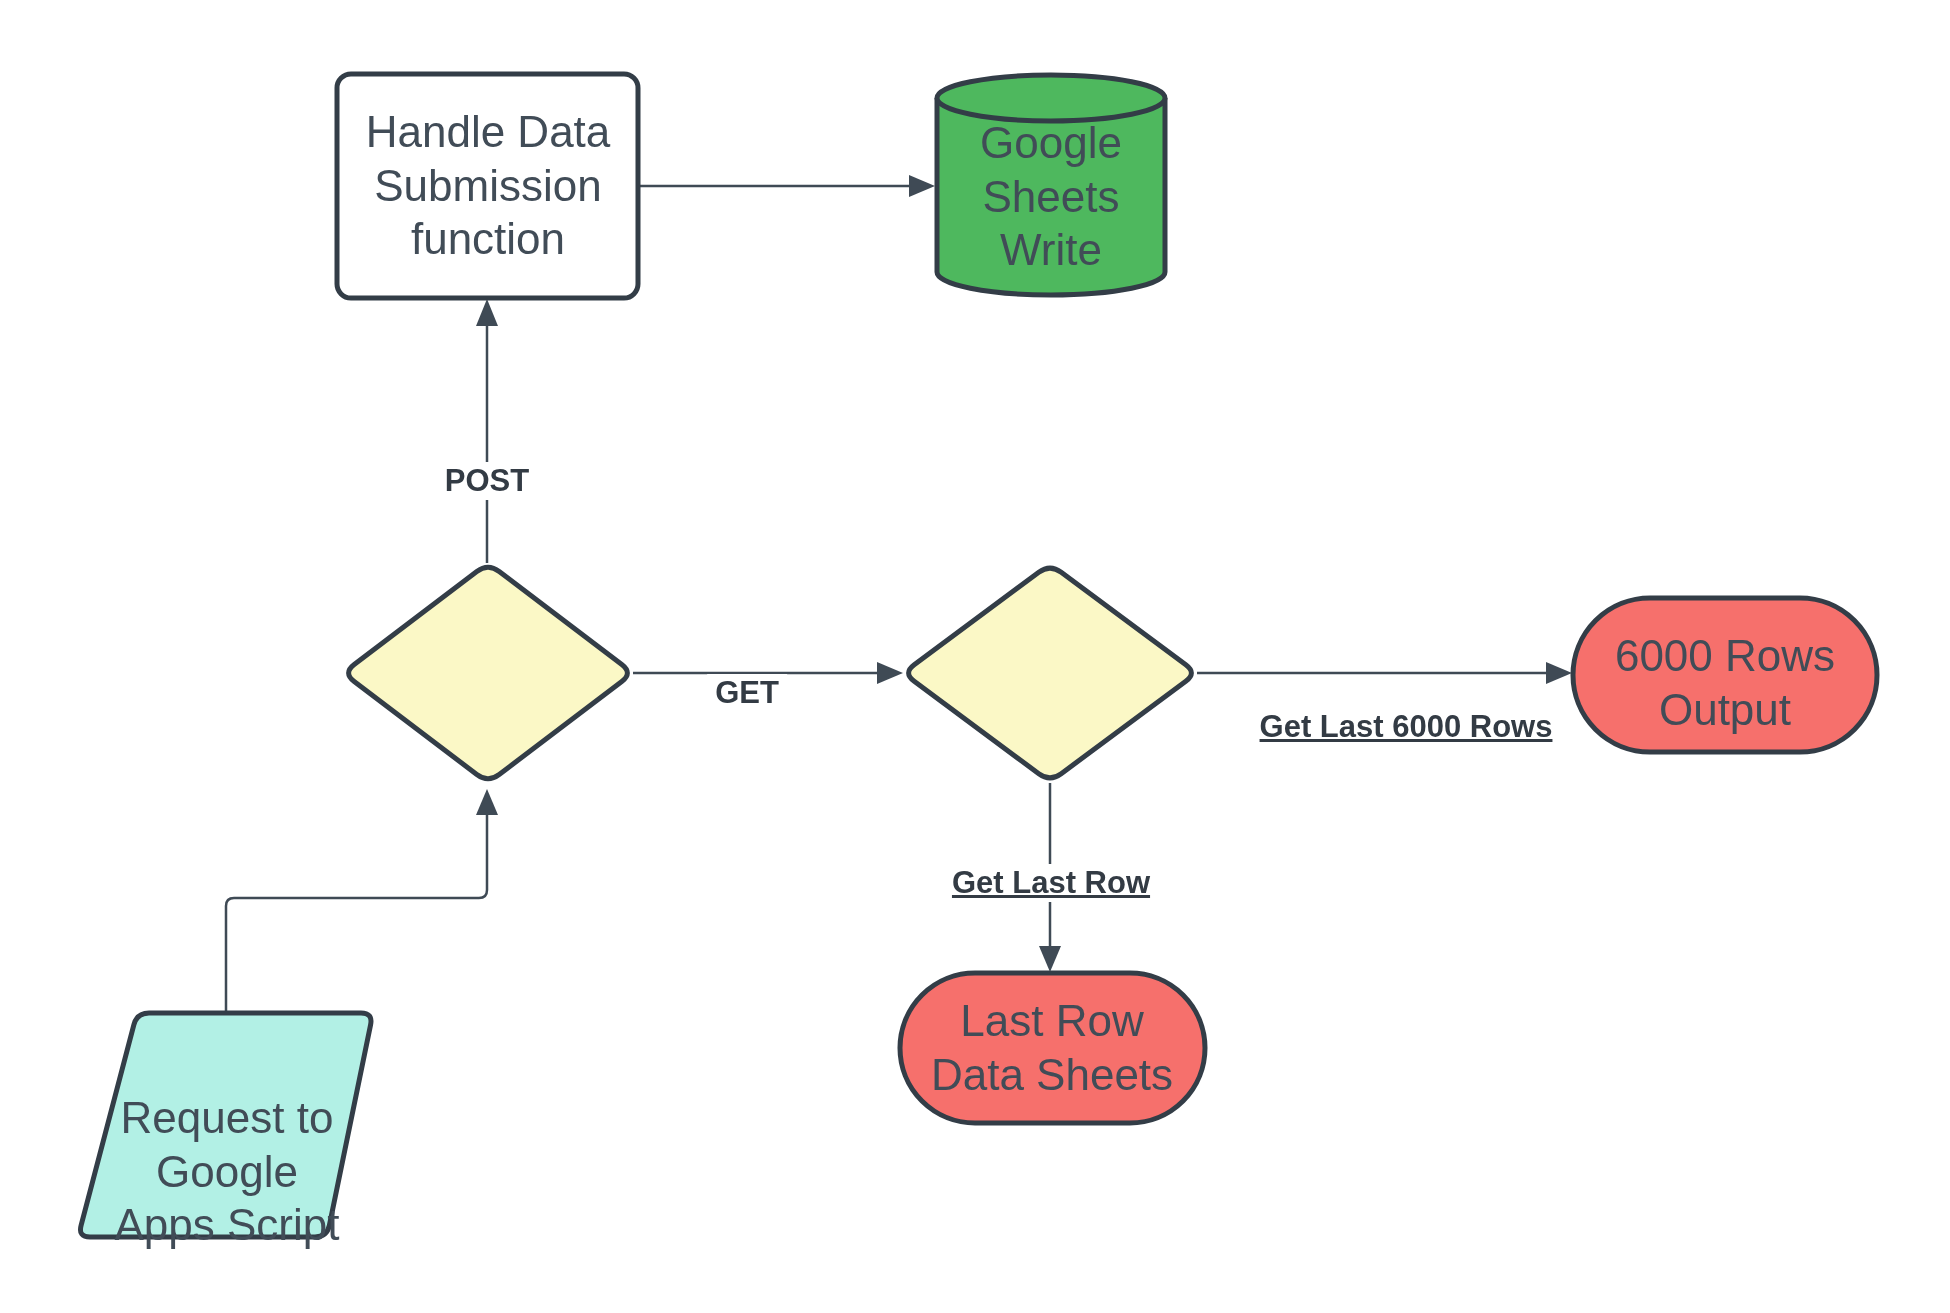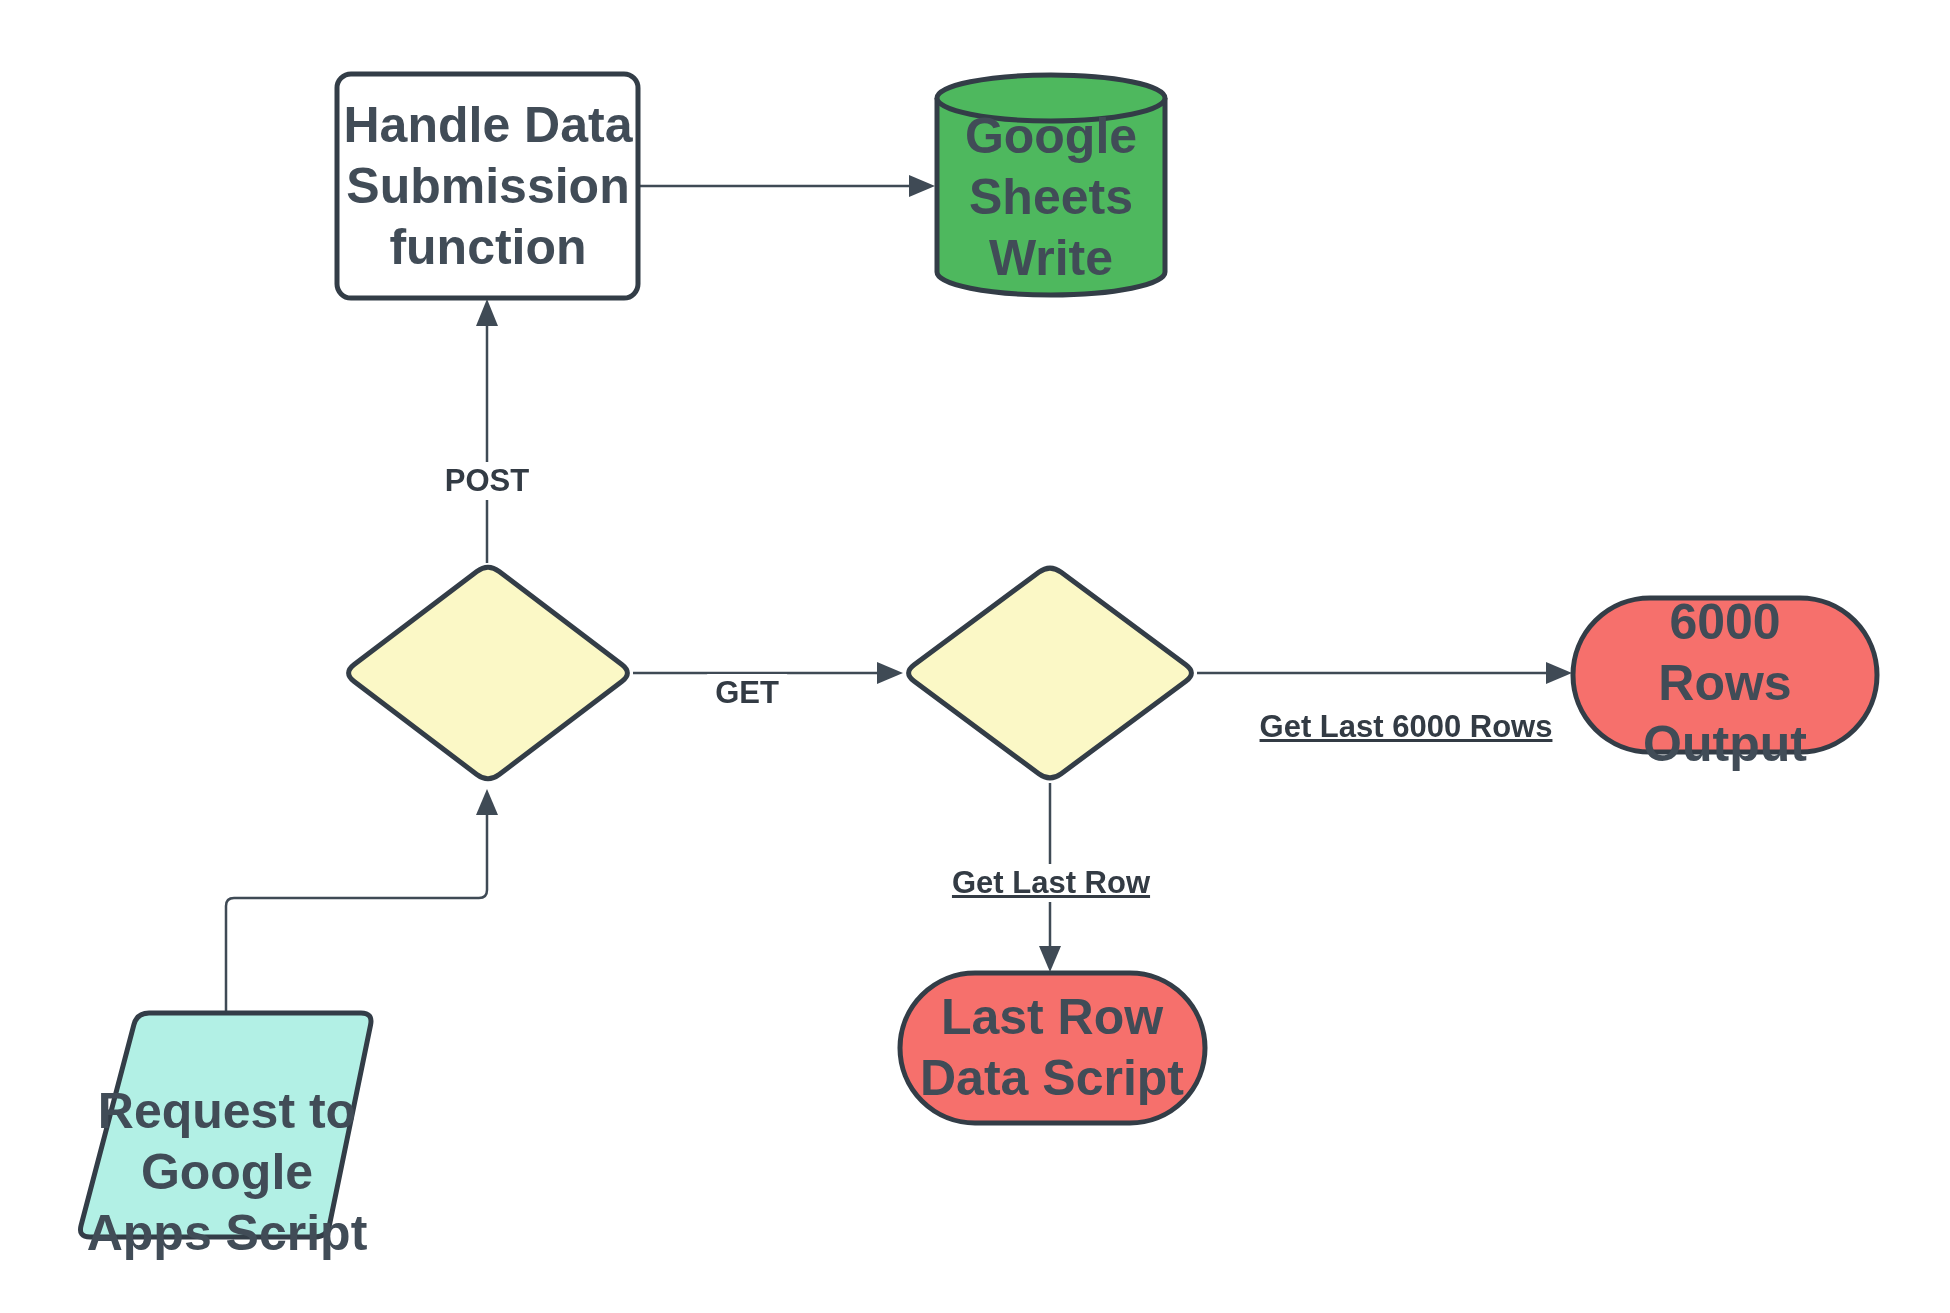--- a/index.html
+++ b/index.html
@@ -10,25 +10,24 @@
     background: #ffffff;
     font-family: "Liberation Sans", sans-serif;
     overflow: hidden;
   }
   .canvas svg { position: absolute; left: 0; top: 0; }
   .node-label {
     position: absolute;
     transform: translate(-50%, -50%);
     text-align: center;
     white-space: pre-line;
-    font-size: 50px;
+    font-size: 44px;
     line-height: 1.22;
     color: #414c57;
     pointer-events: none;
-    font-weight: bold;
   }
   .edge-label {
     position: absolute;
     transform: translate(-50%, -50%);
     font-weight: bold;
     font-size: 31px;
     color: #333b44;
     background: #ffffff;
     padding: 1px 8px;
     white-space: nowrap;
@@ -85,21 +84,21 @@
 function</div>
 
   <div class="node-label" style="left:1051px; top:197px;">Google
 Sheets
 Write</div>
 
   <div class="node-label" style="left:1725px; top:683px;">6000 Rows
 Output</div>
 
   <div class="node-label" style="left:1052px; top:1048px;">Last Row
-Data Script</div>
+Data Sheets</div>
 
   <div class="node-label" style="left:227px; top:1172px;">Request to
 Google
 Apps Script</div>
 
   <div class="edge-label" style="left:487px; top:461px;">POST</div>
 
   <div class="edge-label" style="left:747px; top:673px;">GET</div>
 
   <div class="edge-label" style="left:1406px; top:707px;text-decoration:underline;">Get Last 6000 Rows</div>

